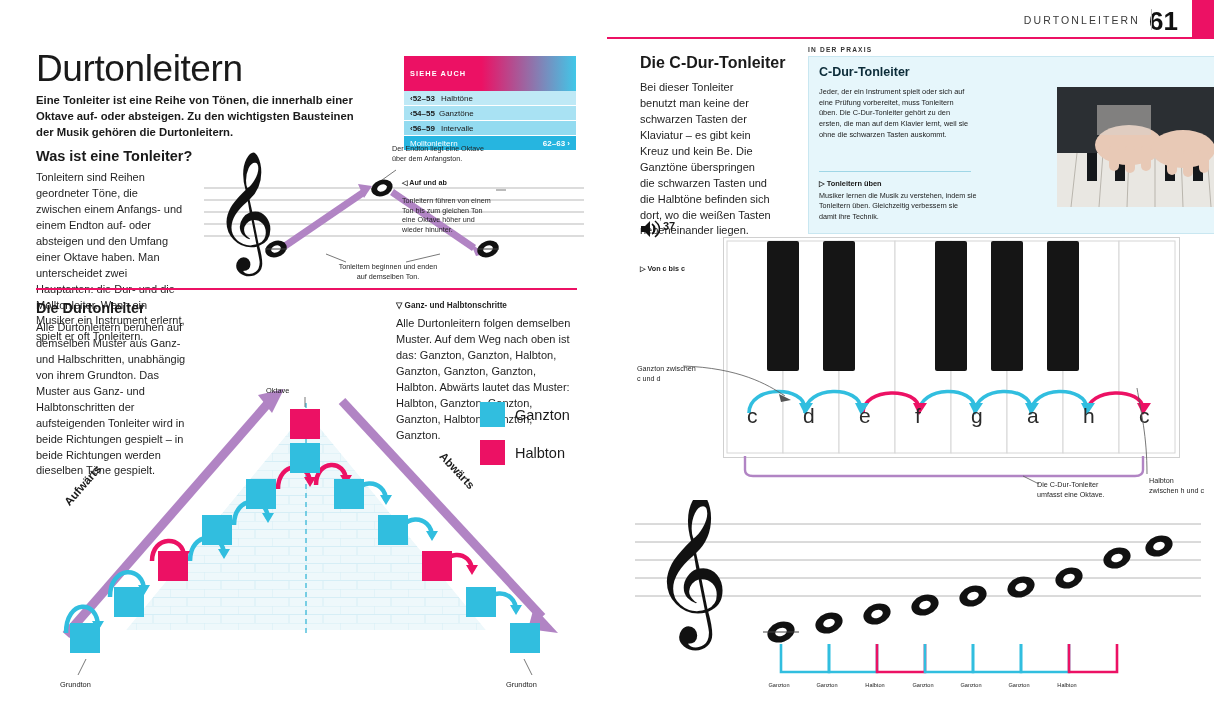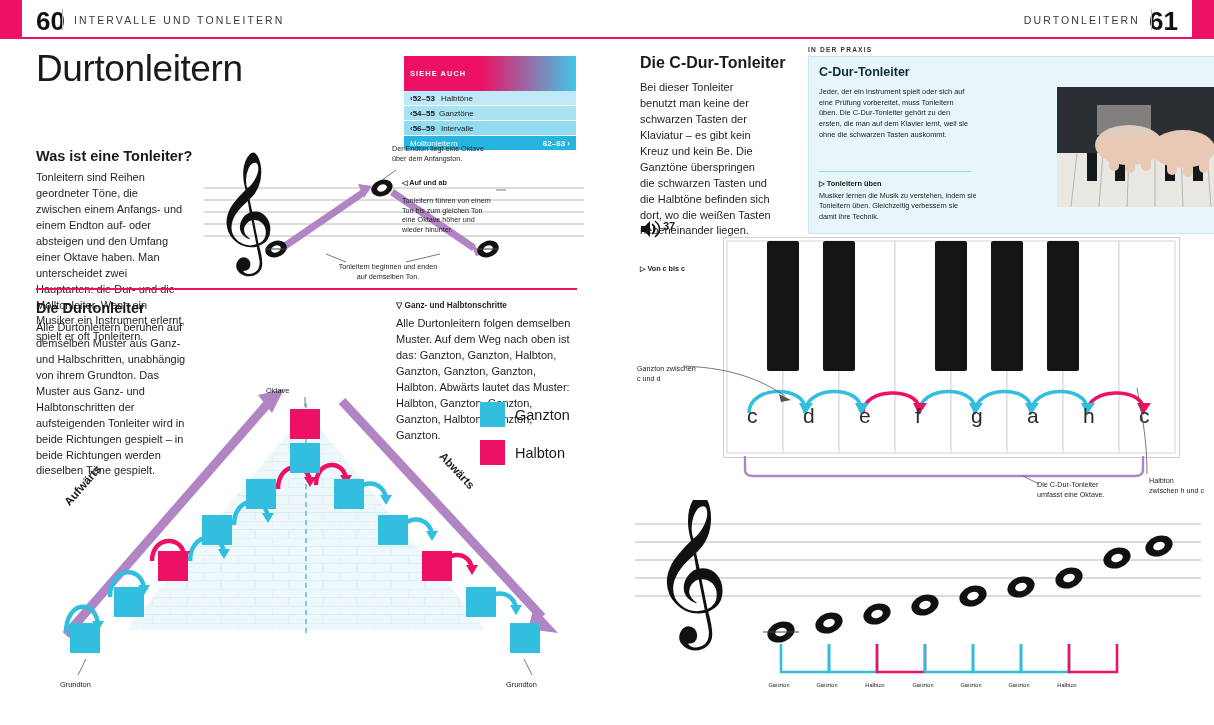--- a/index.html
+++ b/index.html
@@ -106,29 +106,23 @@
   .tinylab {
     position:absolute; font-size:5.6px; text-align:center; color:#222;
   }
 </style>
 </head>
 <body>
 
 <div class="page">
 
   <div class="left-page">
-    <div class="hdr">
-      <div class="pink-corner-l"></div>
-      <div class="folio folio-l">60</div>
-      <div class="vrule vrule-l"></div>
-      <div class="run-head run-head-l">INTERVALLE UND TONLEITERN</div>
-      <div class="hdr-rule"></div>
-    </div>
 
     <h1 class="title" style="left:36px; top:48px;">Durtonleitern</h1>
+    <div class="deck" style="left:36px; top:92px; width:330px;">Eine Tonleiter ist eine Reihe von Tönen, die innerhalb einer Oktave auf- oder absteigen. Zu den wichtigsten Bausteinen der Musik gehören die Durtonleitern.</div>
 
     <div class="siehe">
       <div class="siehe-hd">SIEHE AUCH</div>
       <div class="siehe-row s1">
         <span style="font-weight:bold;">‹52–53</span>
         <span style="flex:1; margin-left:6px;">Halbtöne</span>
       </div>
       <div class="siehe-row s2">
         <span style="font-weight:bold;">‹54–55</span>
         <span style="flex:1; margin-left:4px;">Ganztöne</span>

